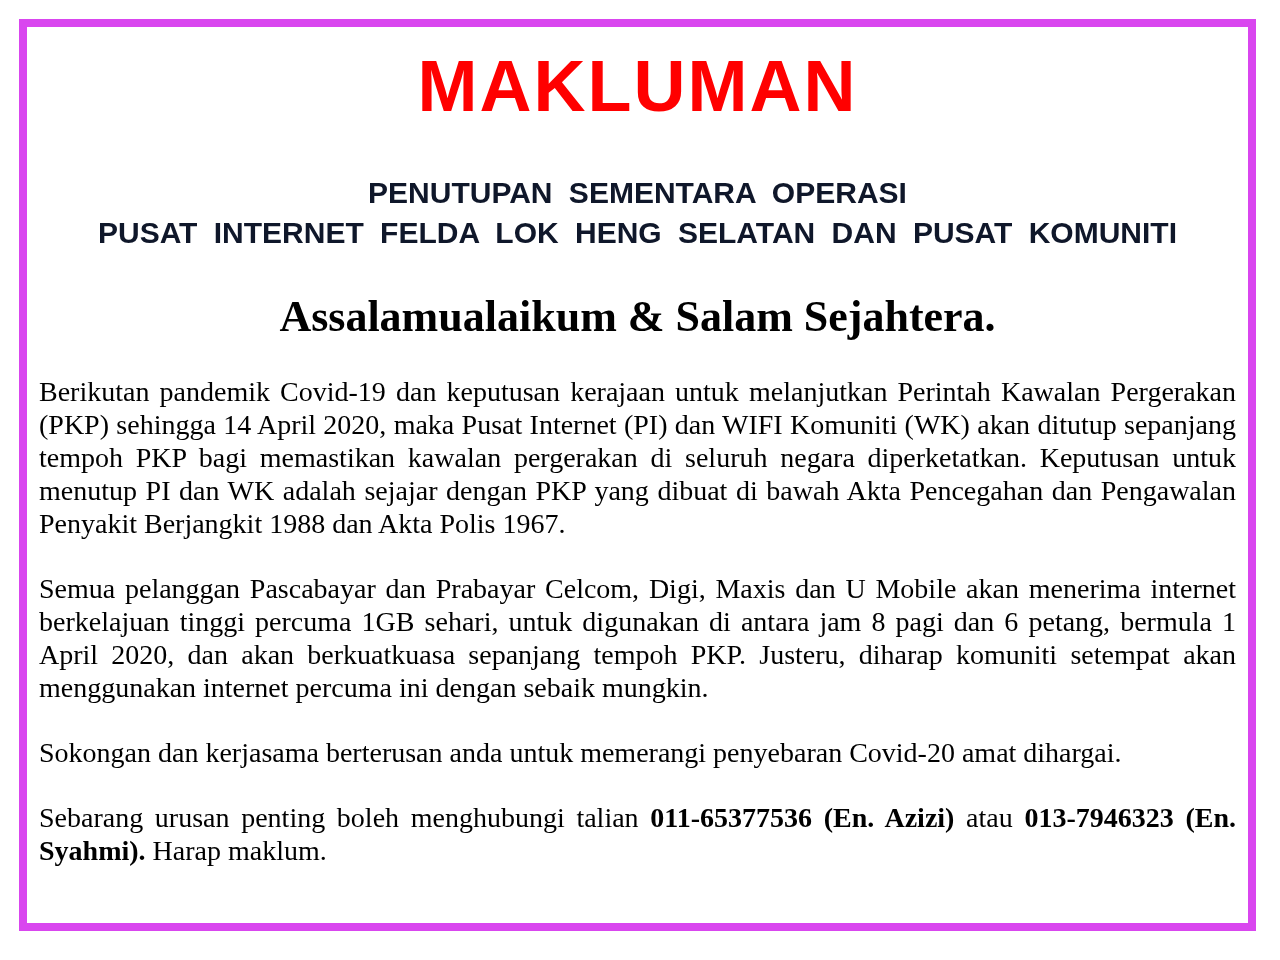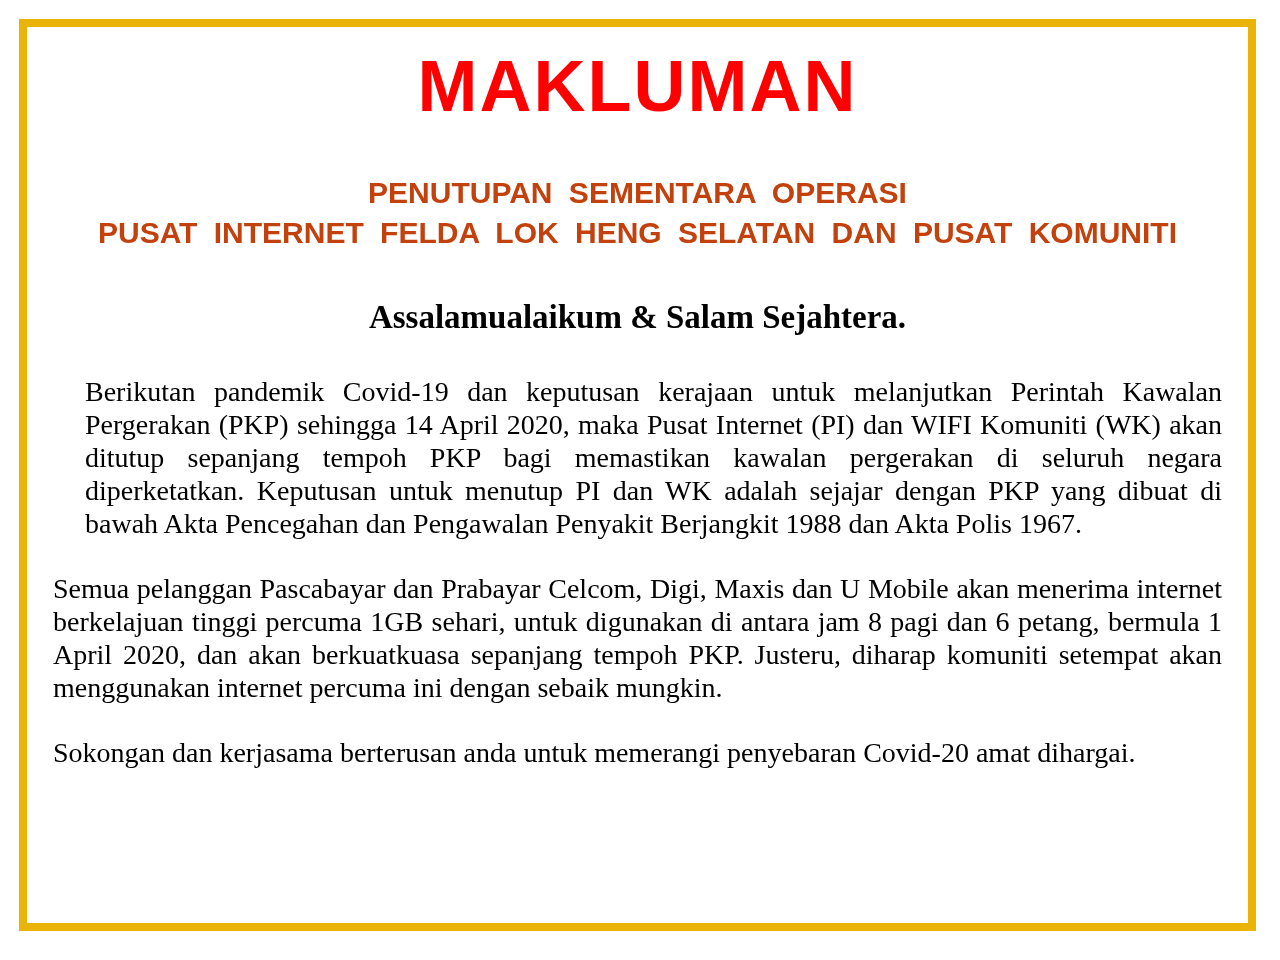--- a/index.html
+++ b/index.html
@@ -11,60 +11,60 @@
   }
   .canvas {
     position: relative;
     width: 1280px; height: 960px;
     background: #ffffff;
     overflow: hidden;
   }
   .frame {
     position: absolute;
     left: 19px; top: 19px; right: 24px; bottom: 29px;
-    border: 8px solid #eab308;
+    border: 8px solid #d946ef;
     box-sizing: border-box;
-    padding: 0 26px;
+    padding: 0 12px;
     background: #ffffff;
   }
   .title {
     font-family: "Liberation Sans", sans-serif;
     font-weight: bold;
     color: #FF0000;
     font-size: 72px;
     line-height: 74px;
     text-align: center;
     letter-spacing: 2px;
     margin: 22px 0 0 0;
   }
   .subtitle {
     font-family: "Liberation Sans", sans-serif;
     font-weight: bold;
-    color: #c2410c;
+    color: #0f172a;
     font-size: 30px;
     line-height: 40px;
     text-align: center;
     word-spacing: 8px;
     margin: 50px 0 0 0;
   }
   .subtitle .line { display: block; white-space: nowrap; }
   .greeting {
-    font-size: 33px;
+    font-size: 44px;
     font-weight: bold;
     text-align: center;
     line-height: 40px;
     margin: 44px 0 0 0;
   }
   .body-par {
     font-size: 28px;
     line-height: 33px;
     text-align: justify;
     margin: 32px 0 0 0;
   }
-  .body-par.first { margin-top: 38px; margin-left: 32px; }
+  .body-par.first { margin-top: 38px; }
   .b { font-weight: bold; }
 </style>
 </head>
 <body>
 
 <div class="canvas">
   <div class="frame">
 
     <h1 class="title">MAKLUMAN</h1>
 
@@ -74,15 +74,16 @@
     </div>
 
     <p class="greeting">Assalamualaikum &amp; Salam Sejahtera.</p>
 
     <p class="body-par first">Berikutan pandemik Covid-19 dan keputusan kerajaan untuk melanjutkan Perintah Kawalan Pergerakan (PKP) sehingga 14 April 2020, maka Pusat Internet (PI) dan WIFI Komuniti (WK) akan ditutup sepanjang tempoh PKP bagi memastikan kawalan pergerakan di seluruh negara diperketatkan. Keputusan untuk menutup PI dan WK adalah sejajar dengan PKP yang dibuat di bawah Akta Pencegahan dan Pengawalan Penyakit Berjangkit 1988 dan Akta Polis 1967.</p>
 
     <p class="body-par">Semua pelanggan Pascabayar dan Prabayar Celcom, Digi, Maxis dan U Mobile akan menerima internet berkelajuan tinggi percuma 1GB sehari, untuk digunakan di antara jam 8 pagi dan 6 petang, bermula 1 April 2020, dan akan berkuatkuasa sepanjang tempoh PKP. Justeru, diharap komuniti setempat akan menggunakan internet percuma ini dengan sebaik mungkin.</p>
 
     <p class="body-par">Sokongan dan kerjasama berterusan anda untuk memerangi penyebaran Covid-20 amat dihargai.</p>
 
+    <p class="body-par"><span>Sebarang urusan penting boleh menghubungi talian </span><span class="b">011-65377536 (En. Azizi)</span><span> atau </span><span class="b">013-7946323 (En. Syahmi).</span><span> Harap maklum.</span></p>
 
   </div>
 </div>
 
 </body></html>

